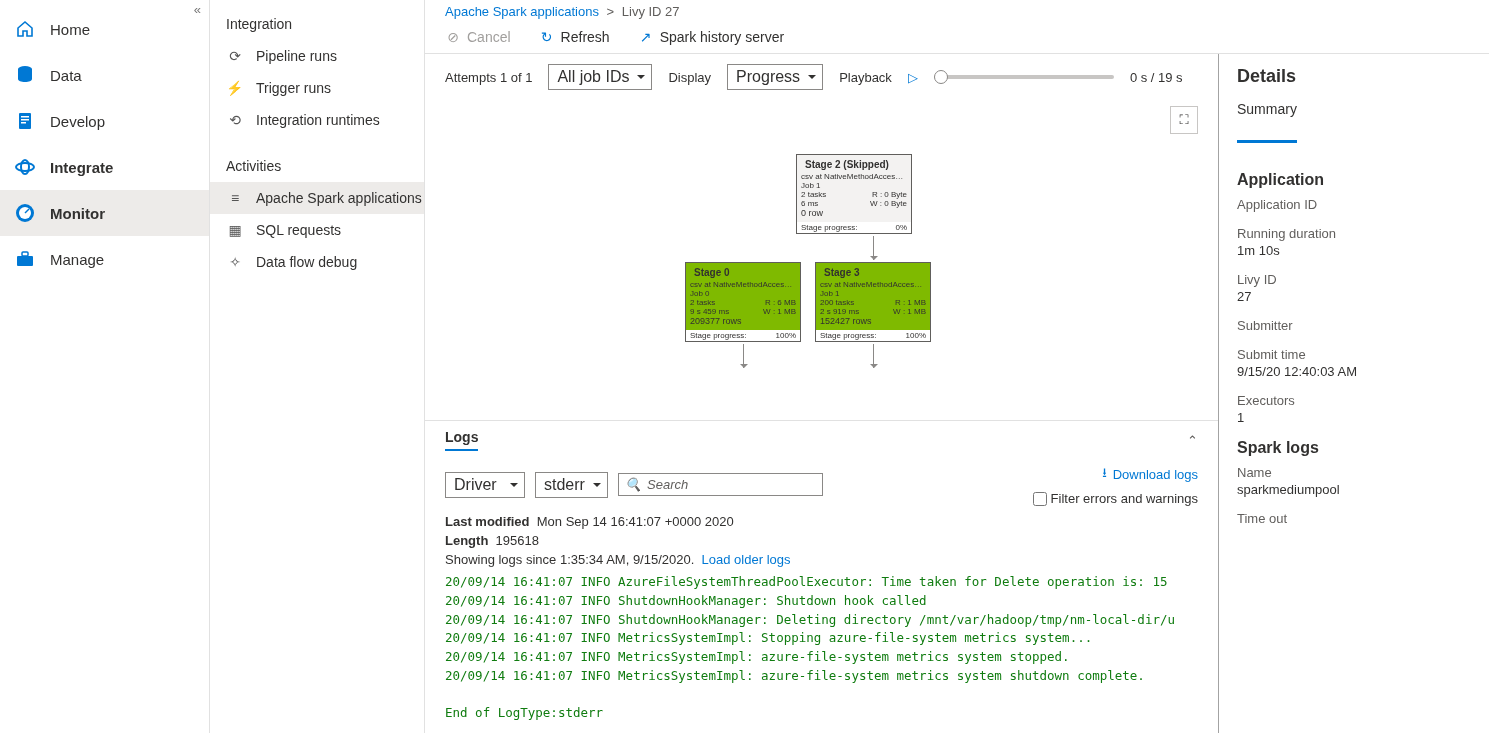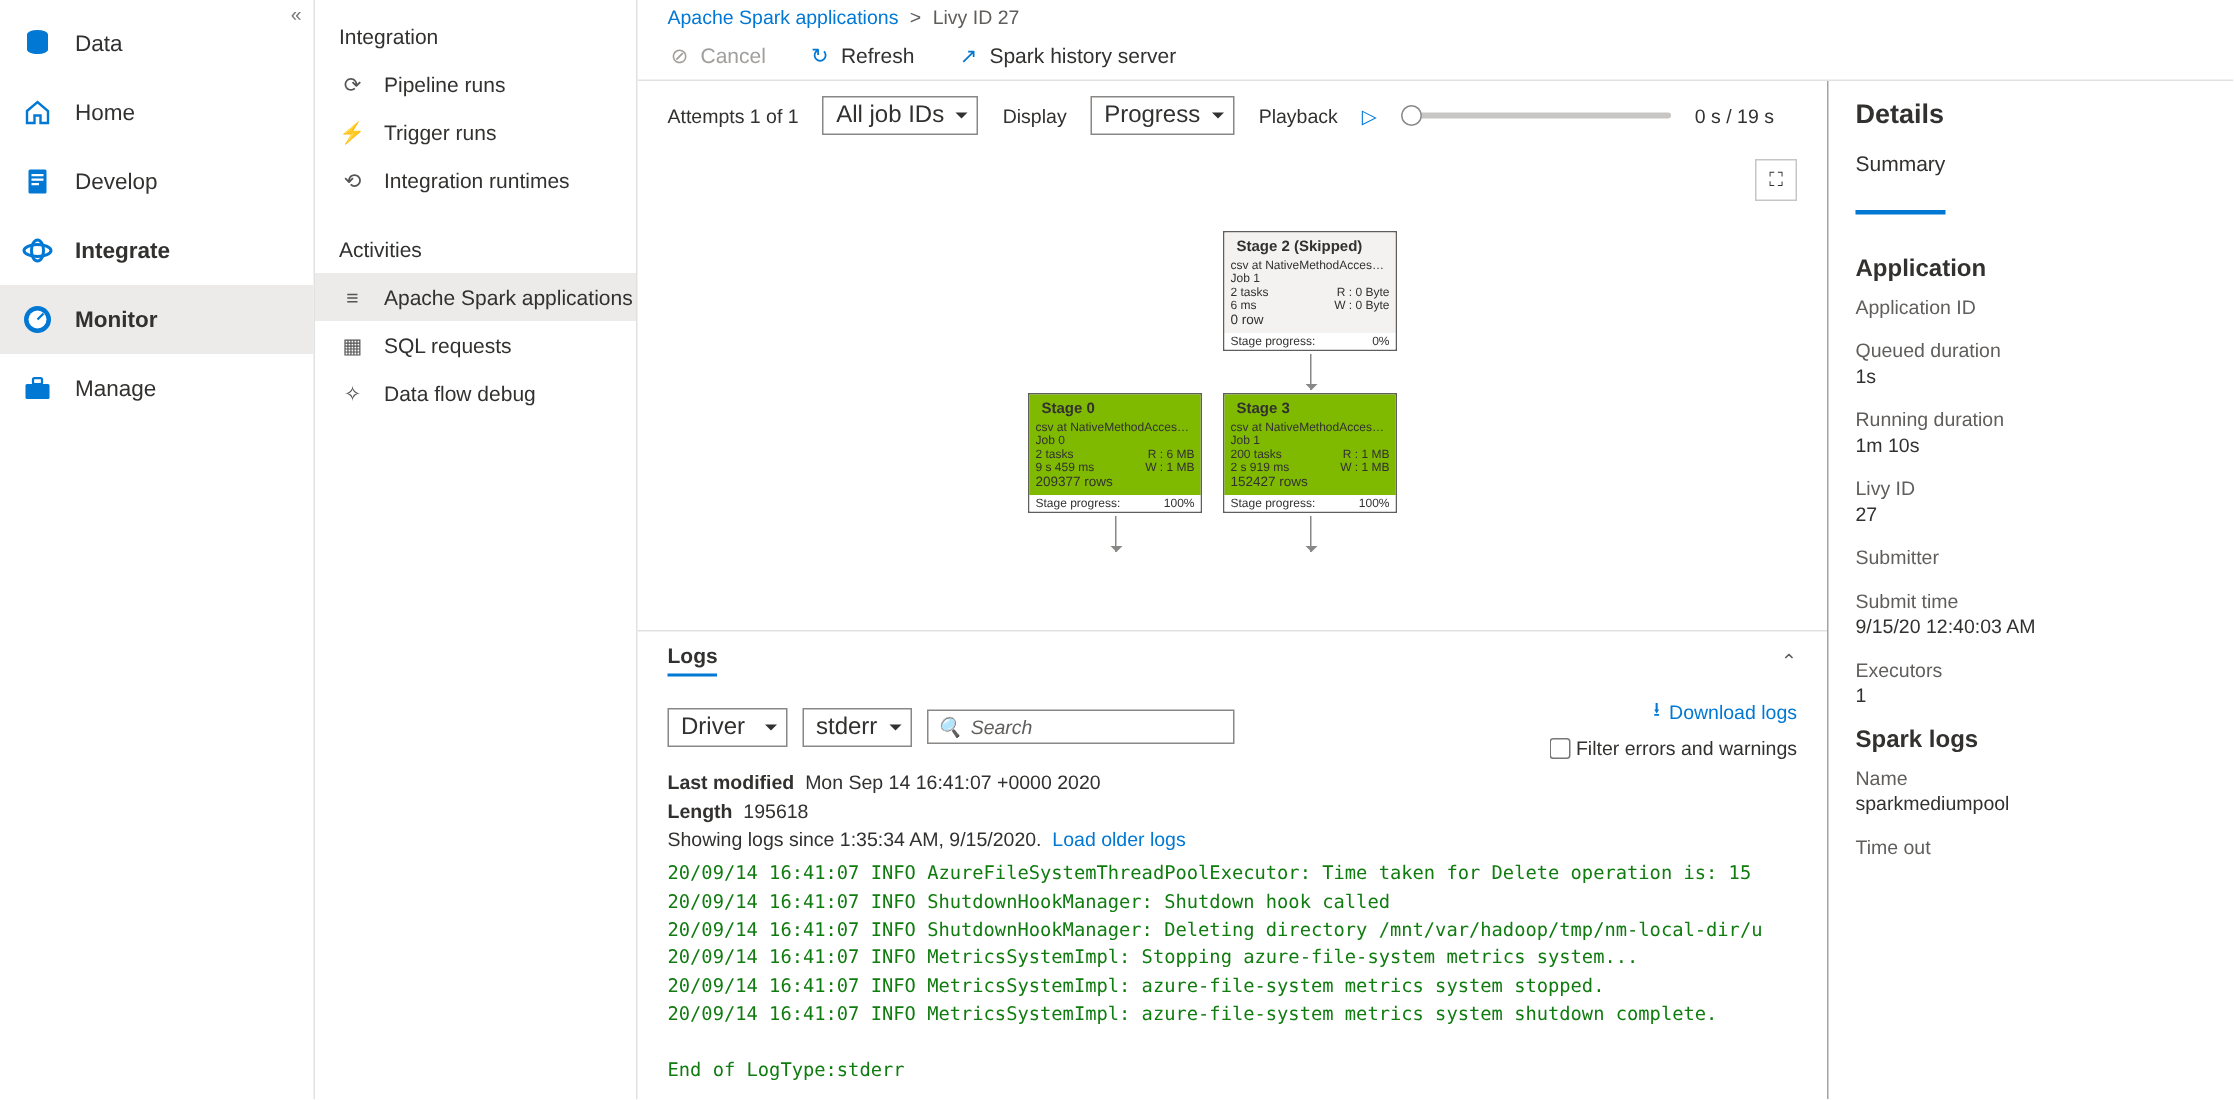--- a/index.html
+++ b/index.html
@@ -82,34 +82,34 @@
 .det-field { margin-bottom: 14px; font-size: 13px; }
 .det-field .lab { color: #605e5c; margin-bottom: 2px; }
 </style>
 </head>
 <body>
 
 <div class="rail">
   <span class="collapse">«</span>
   <div class="rail-item">
     <span class="rail-ico">
+        <svg width="20" height="20" viewBox="0 0 20 20">
+          <path d="M3 9l7-6 7 6v8h-5v-5h-4v5H3z" fill="none" stroke="#0078d4" stroke-width="1.6"></path>
+        </svg>
+      </span>
+    <span>Home</span>
+  </div>
+  <div class="rail-item">
+    <span class="rail-ico">
         <svg width="18" height="20" viewBox="0 0 18 20">
           <ellipse cx="9" cy="4" rx="7" ry="3" fill="#0078d4"></ellipse>
           <path d="M2 4v10c0 1.7 3.1 3 7 3s7-1.3 7-3V4" fill="#0078d4"></path>
         </svg>
       </span>
     <span>Data</span>
-  </div>
-  <div class="rail-item">
-    <span class="rail-ico">
-        <svg width="20" height="20" viewBox="0 0 20 20">
-          <path d="M3 9l7-6 7 6v8h-5v-5h-4v5H3z" fill="none" stroke="#0078d4" stroke-width="1.6"></path>
-        </svg>
-      </span>
-    <span>Home</span>
   </div>
   <div class="rail-item">
     <span class="rail-ico">
         <svg width="16" height="20" viewBox="0 0 16 20">
           <rect x="2" y="2" width="12" height="16" rx="1" fill="#0078d4"></rect>
           <rect x="4" y="5" width="8" height="1.5" fill="#fff"></rect>
           <rect x="4" y="8" width="8" height="1.5" fill="#fff"></rect>
           <rect x="4" y="11" width="5" height="1.5" fill="#fff"></rect>
         </svg>
       </span>
@@ -207,21 +207,21 @@
         <div class="slider">
             <div class="thumb"></div>
           </div>
         <span>0 s  /  19 s</span>
         <div class="fitico">⛶</div>
       </div>
 
       <div class="graph">
         <div class="graph-inner">
 
-          <div class="stagebox gray" style="left:390px;top:0">
+          <div class="stagebox gray" style="left:371px;top:0">
             <div class="body2">
               <div class="title">Stage 2 (Skipped)</div>
               <div class="sub">csv at NativeMethodAccessor..</div>
               <div class="sub">Job 1</div>
               <div class="row2">
                   <span>2 tasks</span>
                   <span>R : 0 Byte</span>
                 </div>
               <div class="row2">
                   <span>6 ms</span>
@@ -322,24 +322,20 @@
 
     <div class="details">
       <h2>Details</h2>
       <div class="tab-sum">Summary</div>
       <h3>Application</h3>
       <div class="det-field">
           <div class="lab">Application ID</div>
           <div></div>
         </div>
       <div class="det-field">
-          <div class="lab">Queued duration</div>
-          <div>1s</div>
-        </div>
-      <div class="det-field">
           <div class="lab">Running duration</div>
           <div>1m 10s</div>
         </div>
       <div class="det-field">
           <div class="lab">Livy ID</div>
           <div>27</div>
         </div>
       <div class="det-field">
           <div class="lab">Submitter</div>
           <div></div>

